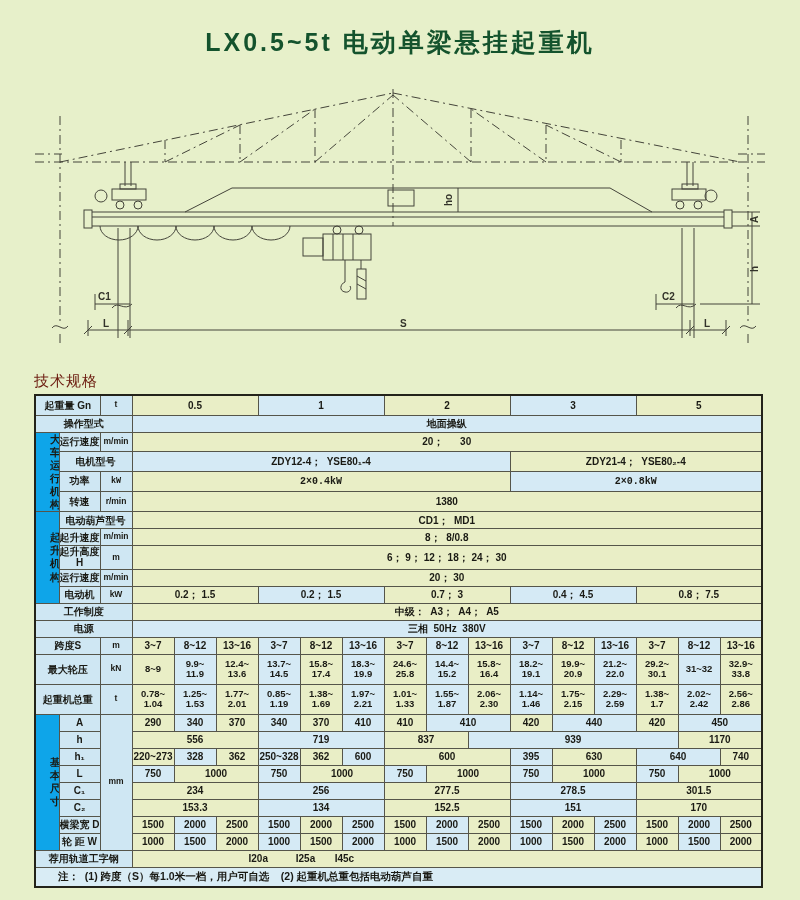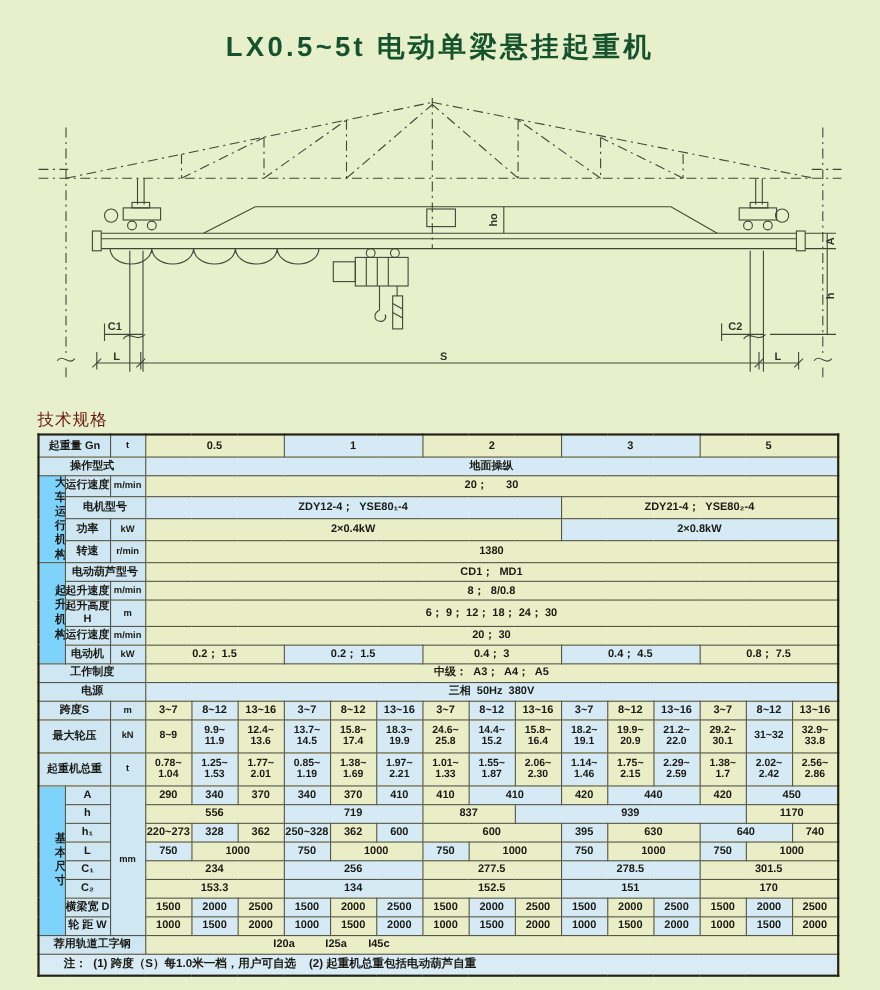--- a/index.html
+++ b/index.html
@@ -27,21 +27,21 @@
     background:#e9eec6;
   }
   td{
     border:1px solid #55554a;
     text-align:center;vertical-align:middle;
     font-size:10px;font-weight:bold;color:#1a1a14;
     padding:0;overflow:hidden;
     white-space:pre-wrap;line-height:1.12;
   }
   td.lab{background:#cfe7f3;font-size:10px;letter-spacing:0px;}
-  td.vlab{background:#7dd3fc;word-break:break-all;line-height:1.25;font-size:10.5px;padding:0 14px;}
+  td.vlab{background:#0ea5e9;word-break:break-all;line-height:1.25;font-size:10.5px;padding:0 14px;}
   td.unit{background:#cfe7f3;font-size:8.5px;}
   td.g{background:#e9eec6;}
   td.b{background:#d5eaf5;}
   td.note{background:#d9ecf5;text-align:left;padding-left:22px;font-size:10.5px;}
   td.rail{text-align:left;padding-left:116px;}
   td.two{font-size:9.5px;}
 </style>
 </head>
 <body>
 
@@ -202,21 +202,21 @@
         <td rowspan="4" class="vlab">大车运行机构</td>
         <td class="lab">运行速度</td>
         <td class="unit">m/min</td>
         <td colspan="15" class="g">20；      30</td>
       </tr>
       <tr style="height: 17px;">
         <td colspan="2" class="lab">电机型号</td>
         <td colspan="9" class="b">ZDY12-4；  YSE80₁-4</td>
         <td colspan="6" class="g">ZDY21-4；  YSE80₂-4</td>
       </tr>
-      <tr style="height: 17px;">
+      <tr style="height: 17px; font-family: Liberation Mono, monospace;">
         <td class="lab">功率</td>
         <td class="unit">kW</td>
         <td colspan="9" class="g">2×0.4kW</td>
         <td colspan="6" class="b">2×0.8kW</td>
       </tr>
       <tr style="height: 17px;">
         <td class="lab">转速</td>
         <td class="unit">r/min</td>
         <td colspan="15" class="g">1380</td>
       </tr>
@@ -238,21 +238,21 @@
       <tr style="height: 17px;">
         <td class="lab">运行速度</td>
         <td class="unit">m/min</td>
         <td colspan="15" class="g">20； 30</td>
       </tr>
       <tr style="height: 17px;">
         <td class="lab">电动机</td>
         <td class="unit">kW</td>
         <td colspan="3" class="g">0.2； 1.5</td>
         <td colspan="3" class="b">0.2； 1.5</td>
-        <td colspan="3" class="g">0.4； 3</td>
+        <td colspan="3" class="g">0.7； 3</td>
         <td colspan="3" class="b">0.4； 4.5</td>
         <td colspan="3" class="g">0.8； 7.5</td>
       </tr>
       <tr style="height: 17px;">
         <td colspan="3" class="lab">工作制度</td>
         <td colspan="15" class="g">中级：  A3；  A4；  A5</td>
       </tr>
       <tr style="height: 17px;">
         <td colspan="3" class="lab">电源</td>
         <td colspan="15" class="b">三相  50Hz  380V</td>

